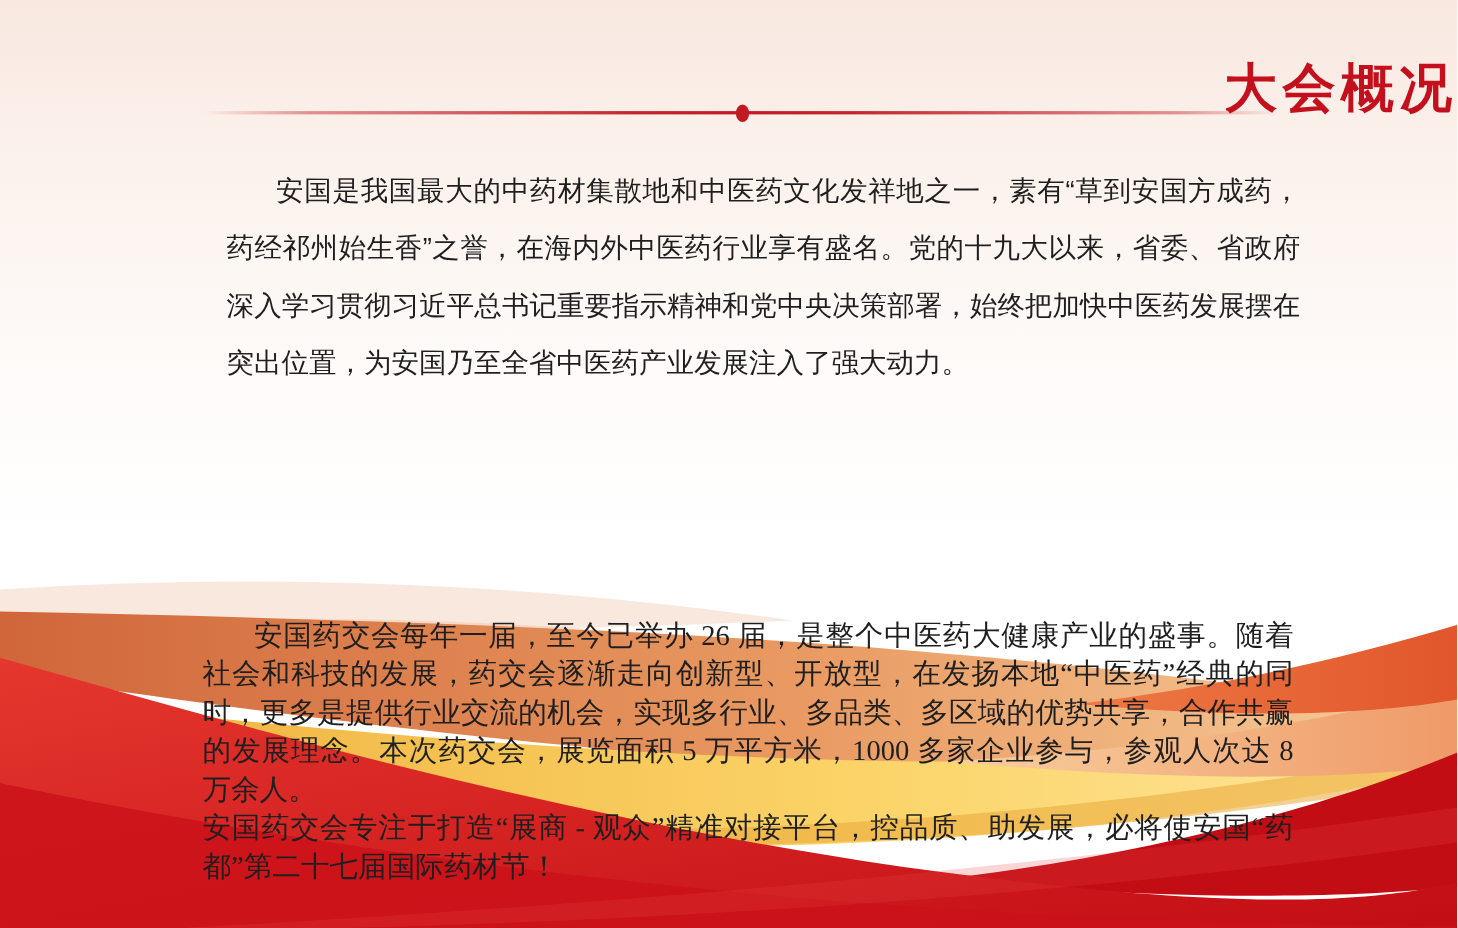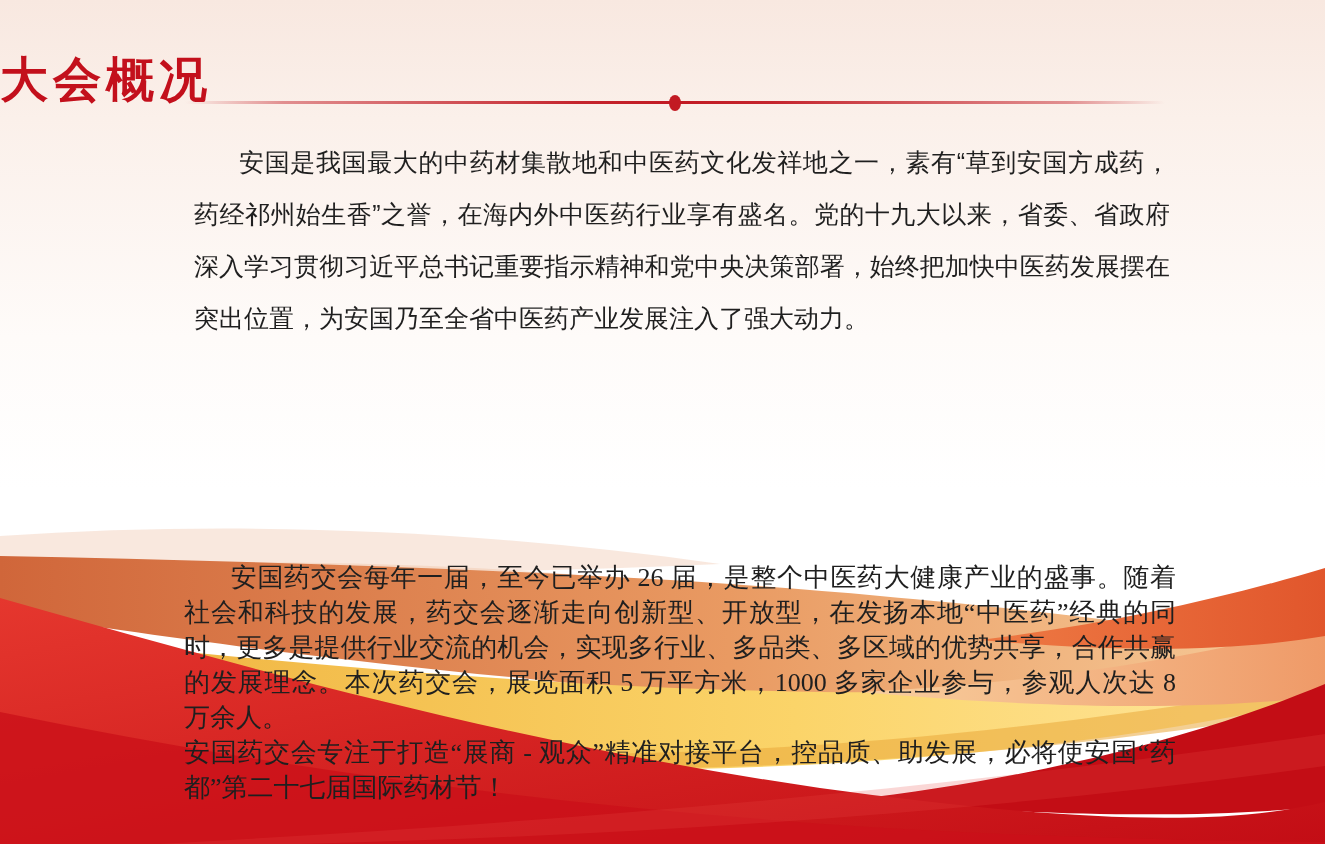--- a/index.html
+++ b/index.html
@@ -19,21 +19,21 @@
   }
   html,body{margin:0;padding:0;}
   body{width:1325px;height:844px;overflow:hidden;background:#fff;}
   .page{
     position:relative;width:1325px;height:844px;overflow:hidden;
     background:linear-gradient(180deg,var(--bg-top) 0%,#fbf0ea 14%,#fefbf9 40%,#ffffff 58%,#ffffff 100%);
     font-family:"Liberation Sans",sans-serif;
   }
   .page-title{
     position:absolute;top:16px;left:0;width:100%;
-    text-align:left;
+    text-align:right;
     font-family:"Liberation Serif","DejaVu Serif",serif;
     font-weight:bold;font-size:48px;letter-spacing:5px;
     color:var(--accent);
   }
   .divider{
     position:absolute;top:95px;left:185px;width:980px;height:16px;
   }
   .divider-line{
     position:absolute;top:6px;left:0;width:100%;height:3px;
     background:linear-gradient(90deg,
@@ -45,21 +45,21 @@
       rgba(194,26,35,.45) 90%,
       rgba(194,26,35,0) 100%);
   }
   .divider-dot{
     position:absolute;top:0;left:calc(50% - 6px);
     width:12px;height:16px;border-radius:50%;
     background:var(--divider);
   }
   .body-text{
     position:absolute;color:var(--text);text-align:justify;
-    margin:4px;
+    margin:16px;
   }
   .para-sans{
     left:190px;width:976px;
     font-family:"Liberation Sans",sans-serif;
     font-size:25px;line-height:52px;
     text-indent:1.8em;
   }
   .para-1{top:132px;}
   .para-2{top:344px;}
   .serif-block{

